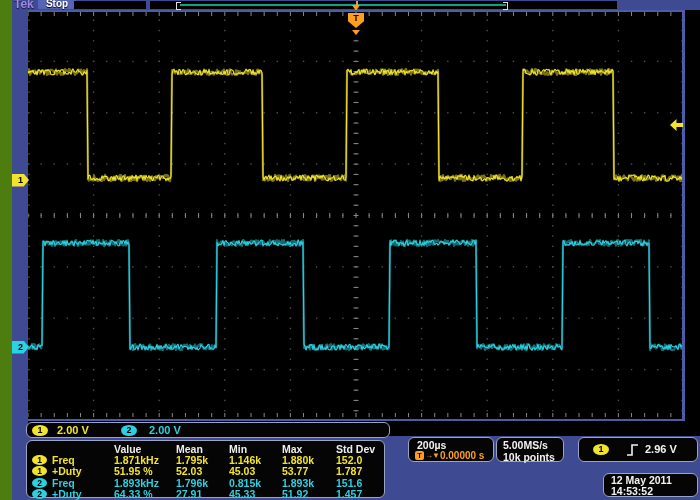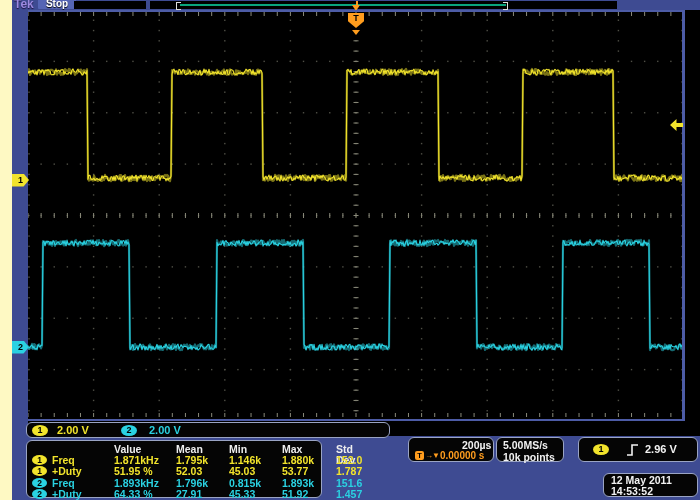--- a/index.html
+++ b/index.html
@@ -1,16 +1,16 @@
 <!DOCTYPE html>
 <html style="--blue: #3e4b92; --blue-lt: #5565b5; --blue-bd: #4d5ca6; --ch1: #f2e42c; --ch2: #2ad2e2; --orange: #ff9d1e; --green: #0aa57d;"><head>
 <meta charset="utf-8">
 <style>
   html,body{margin:0;padding:0;background:#000;}
-  #screen{position:relative;width:700px;height:500px;background:#fef9c3;overflow:hidden;
+  #screen{position:relative;width:700px;height:500px;background:#4d7c0f;overflow:hidden;
     font-family:"Liberation Sans","DejaVu Sans",sans-serif;font-weight:bold;
     -webkit-font-smoothing:antialiased;}
   
   #topbar{position:absolute;left:12px;top:0;width:688px;height:10px;background:var(--blue);}
   #sidestrip{position:absolute;left:12px;top:10px;width:16px;height:490px;background:var(--blue);}
   #bottompanel{position:absolute;left:12px;top:436px;width:688px;height:64px;background:var(--blue);}
   
   .tek{position:absolute;left:2px;top:-3px;font-size:12px;color:#9b8ae0;text-shadow:0 1px 1px #1a1040;letter-spacing:0;}
   .stop{position:absolute;left:26px;top:-2px;width:38px;height:11px;background:var(--blue-lt);
     color:#fff;font-size:10px;line-height:11px;text-align:center;text-shadow:0 1px 1px #000;border-radius:1px;}
@@ -41,30 +41,30 @@
   .box{position:absolute;background:#050505;border:1px solid #9aa4c4;border-radius:6px;box-sizing:border-box;}
   #chbar{left:26px;top:422px;width:364px;height:16px;font-size:11px;line-height:14px;}
   #chbar .badge{top:2px;}
   #chbar .t1{position:absolute;left:30px;color:var(--ch1);}
   #chbar .t2{position:absolute;left:122px;color:var(--ch2);}
   .badge{position:absolute;width:16px;height:11px;border-radius:50%;color:#000;font-size:9px;line-height:11px;text-align:center;}
   .badge.b1{background:var(--ch1);}
   .badge.b2{background:var(--ch2);}
   #chbar .badge.b1{left:5px;}
   #chbar .badge.b2{left:94px;}
-  #meas{left:26px;top:440px;width:296px;height:58px;display:grid;
+  #meas{left:26px;top:440px;width:359px;height:58px;display:grid;
     grid-template-columns:20px 62px 62px 53px 53px 54px 1fr;grid-auto-rows:11.2px;
     padding:3px 0 0 5px;font-size:10.5px;line-height:11px;}
   #meas .hd{color:#eee;}
   #meas .y{color:var(--ch1);}
   #meas .c{color:var(--ch2);}
   #meas .bcell{position:relative;}
   #meas .bcell .badge{width:15px;height:10px;font-size:8.5px;line-height:10px;top:0;left:0;}
   #tbbox{left:408px;top:437px;width:86px;height:25px;font-size:10.5px;}
-  #tbbox .l1{position:absolute;left:8px;top:1px;color:#f2f2f2;margin-left:45px;}
+  #tbbox .l1{position:absolute;left:8px;top:1px;color:#f2f2f2;}
   #tbbox .l2{position:absolute;left:6px;top:12px;color:var(--orange);font-size:10px;display:flex;align-items:center;gap:1px;}
   .tsq{display:inline-block;width:9px;height:9px;background:var(--orange);border-radius:2px;color:#000;font-size:7.5px;line-height:9px;text-align:center;}
   .arr{font-size:8px;letter-spacing:-1px;}
   #acqbox{left:496px;top:437px;width:68px;height:25px;color:#f2f2f2;font-size:10.5px;line-height:12px;padding:1px 0 0 6px;}
   #trigbox{left:578px;top:437px;width:120px;height:25px;color:#f2f2f2;font-size:11px;}
   #trigbox .badge{left:14px;top:6px;}
   #trigbox .slope{position:absolute;left:47px;top:5px;}
   #trigbox .lvl{position:absolute;left:66px;top:5px;}
   #datebox{left:603px;top:473px;width:95px;height:24px;color:#f2f2f2;font-size:10.5px;line-height:11px;padding:1px 0 16px 7px;}
 </style>

